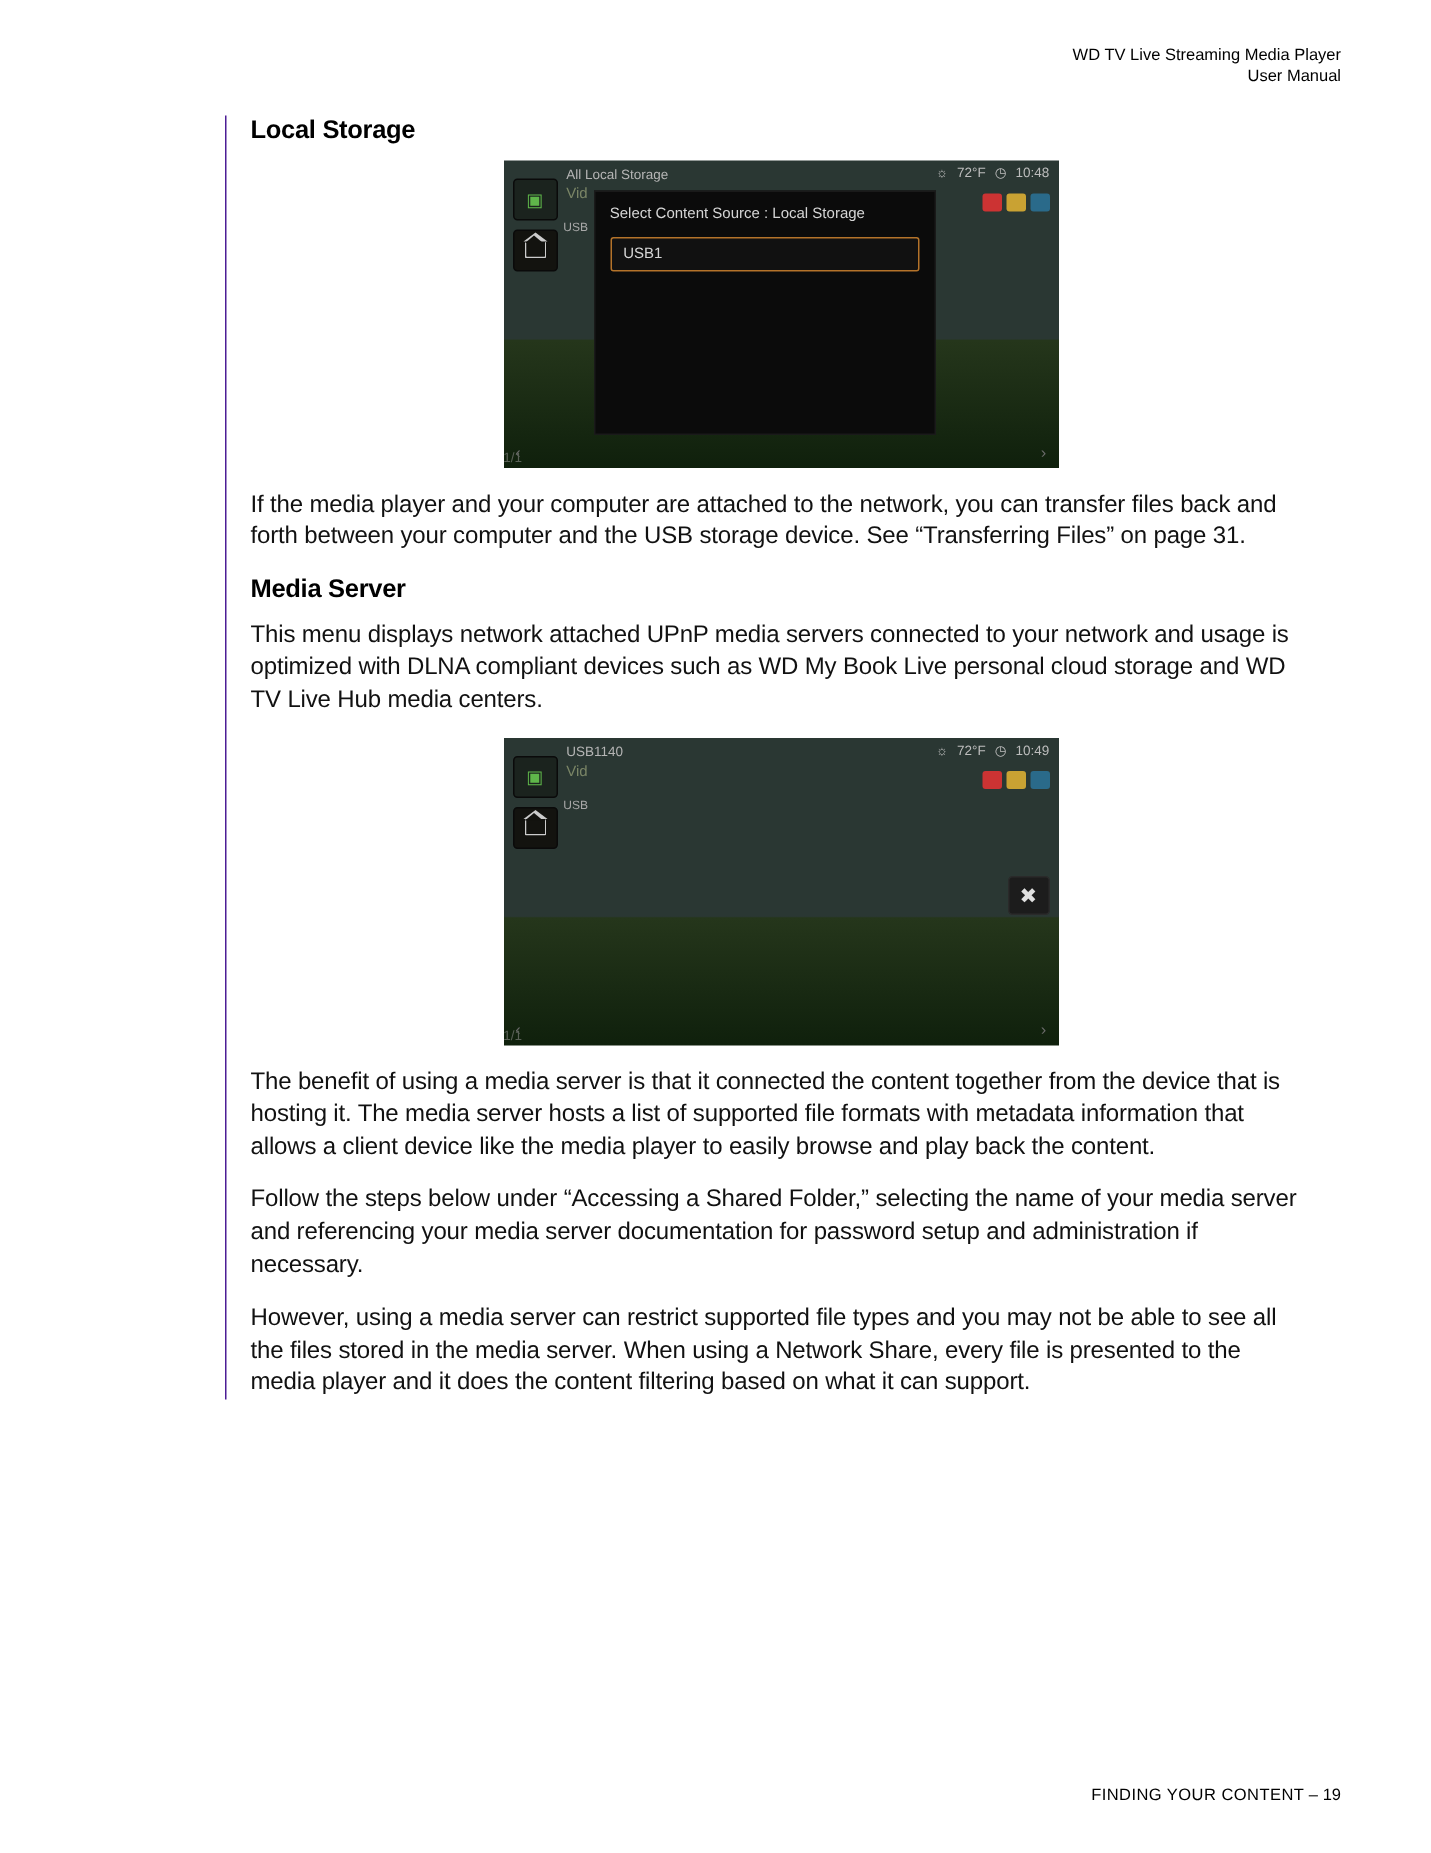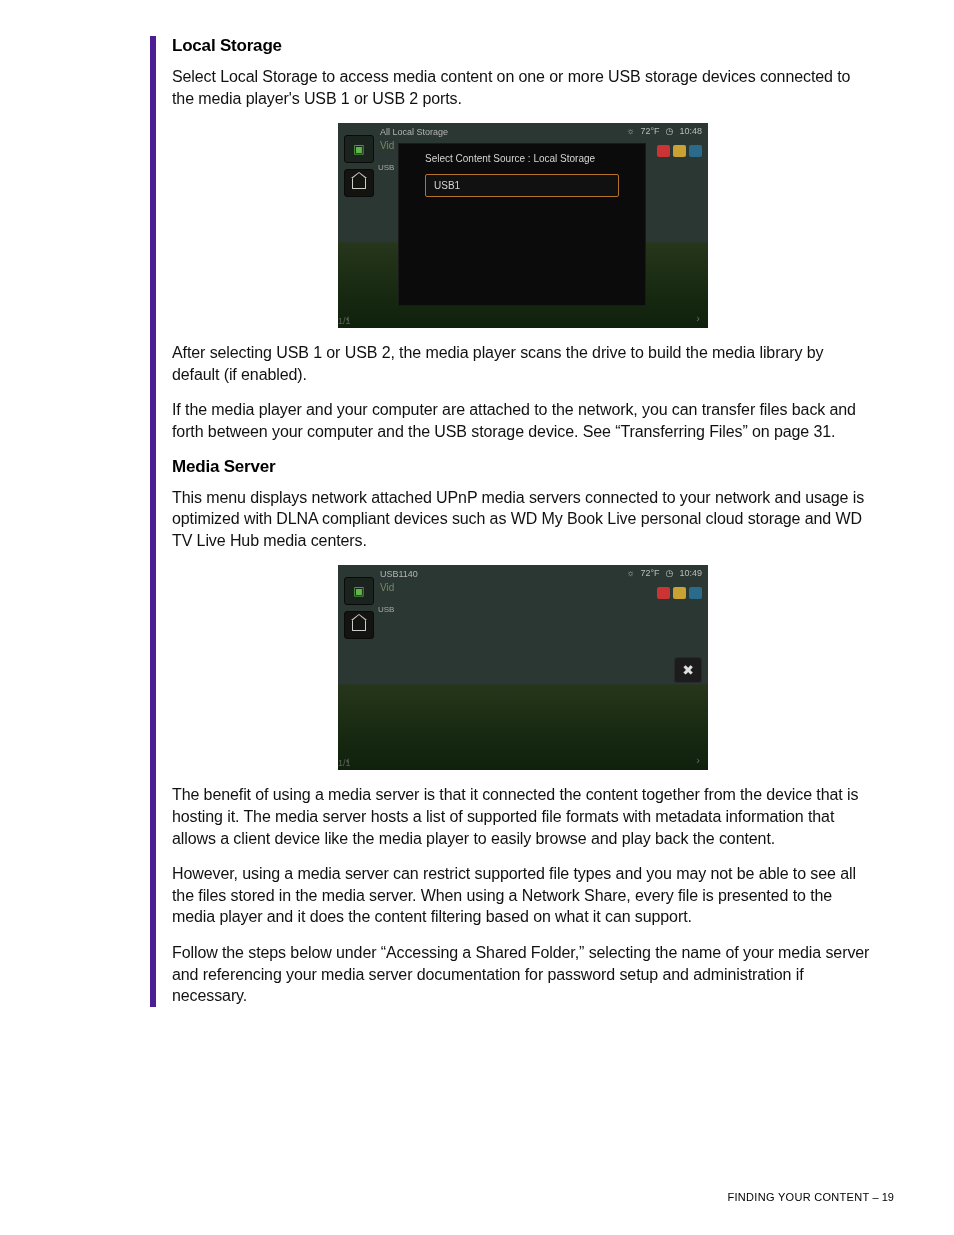--- a/index.html
+++ b/index.html
@@ -19,21 +19,21 @@
     height: 100%;
     box-sizing: border-box;
   }
   .header-right {
     text-align: right;
     font-size: 11px;
     line-height: 1.3;
     margin-bottom: 18px;
   }
   .content-block {
-    border-left: 6px solid #4c1d95;
+    border-left: 1px solid #4c1d95;
     padding-left: 16px;
     margin-left: 90px;
     margin-right: 20px;
   }
   h3 {
     font-size: 17px;
     font-weight: bold;
     margin: 6px 0 10px 0;
     letter-spacing: -0.2px;
   }
@@ -136,26 +136,26 @@
   .small-usb {
     position:absolute;
     top: 40px; left: 40px;
     font-size: 8px;
     color:#a8a8a8;
   }
   .dialog {
     position:absolute;
     left: 60px;
     top: 20px;
-    width: 248px;
+    width: 228px;
     height: 163px;
     background:#0b0b0b;
     border: 1px solid #1a1a1a;
     box-sizing:border-box;
-    padding: 9px 26px;
+    padding: 9px 10px;
   }
   .dialog-title {
     font-size: 10px;
     color:#d5d5d5;
     margin-bottom: 10px;
   }
   .dialog-item {
     border: 1px solid #b4732a;
     border-radius: 2px;
     padding: 5px 8px;
@@ -195,25 +195,28 @@
     bottom: 32px;
     right: 60px;
     font-size: 11px;
   }
   .footer .sec { letter-spacing: 0.3px; text-align: center; }
 </style>
 </head>
 <body>
 
 <div class="page">
+  <div class="header-right">
+    <div>WD TV Live Streaming Media Player</div>
+    <div>User Manual</div>
+  </div>
 
   <div class="content-block">
 
     <h3>Local Storage</h3>
-    <p>Select Local Storage to access media content on one or more USB storage devices connected to the media player's USB 1 or USB 2 ports.</p>
 
     <div class="screenshot">
       <div class="shot-inner">
         <div class="sb">
           <div class="sb-icon cam">▣</div>
           <div class="sb-icon home">
               <span class="home-glyph"></span>
             </div>
         </div>
         <div class="bc">All Local Storage</div>
@@ -233,21 +236,20 @@
         <div class="dialog">
           <div class="dialog-title">Select Content Source : Local Storage</div>
           <div class="dialog-item">USB1</div>
         </div>
         <span class="arrow-l">‹</span>
         <div class="pager">1/1</div>
         <span class="arrow-r">›</span>
       </div>
     </div>
 
-    <p>After selecting USB 1 or USB 2, the media player scans the drive to build the media library by default (if enabled).</p>
     <p>If the media player and your computer are attached to the network, you can transfer files back and forth between your computer and the USB storage device. See “Transferring Files” on page 31.</p>
 
     <h3>Media Server</h3>
     <p>This menu displays network attached UPnP media servers connected to your network and usage is optimized with DLNA compliant devices such as WD My Book Live personal cloud storage and WD TV Live Hub media centers.</p>
 
     <div class="screenshot">
       <div class="shot-inner">
         <div class="sb">
           <div class="sb-icon cam">▣</div>
           <div class="sb-icon home">
@@ -271,20 +273,20 @@
         <div class="x-box">
             <span>✖</span>
           </div>
         <span class="arrow-l">‹</span>
         <div class="pager">1/1</div>
         <span class="arrow-r">›</span>
       </div>
     </div>
 
     <p>The benefit of using a media server is that it connected the content together from the device that is hosting it. The media server hosts a list of supported file formats with metadata information that allows a client device like the media player to easily browse and play back the content.</p>
+    <p>Follow the steps below under “Accessing a Shared Folder,” selecting the name of your media server and referencing your media server documentation for password setup and administration if necessary.</p>
     <p>However, using a media server can restrict supported file types and you may not be able to see all the files stored in the media server. When using a Network Share, every file is presented to the media player and it does the content filtering based on what it can support.</p>
-    <p>Follow the steps below under “Accessing a Shared Folder,” selecting the name of your media server and referencing your media server documentation for password setup and administration if necessary.</p>
   </div>
 
   <div class="footer">
     <span class="sec">FINDING YOUR CONTENT</span><span> – </span><span>19</span>
   </div>
 </div>
 
 </body></html>

